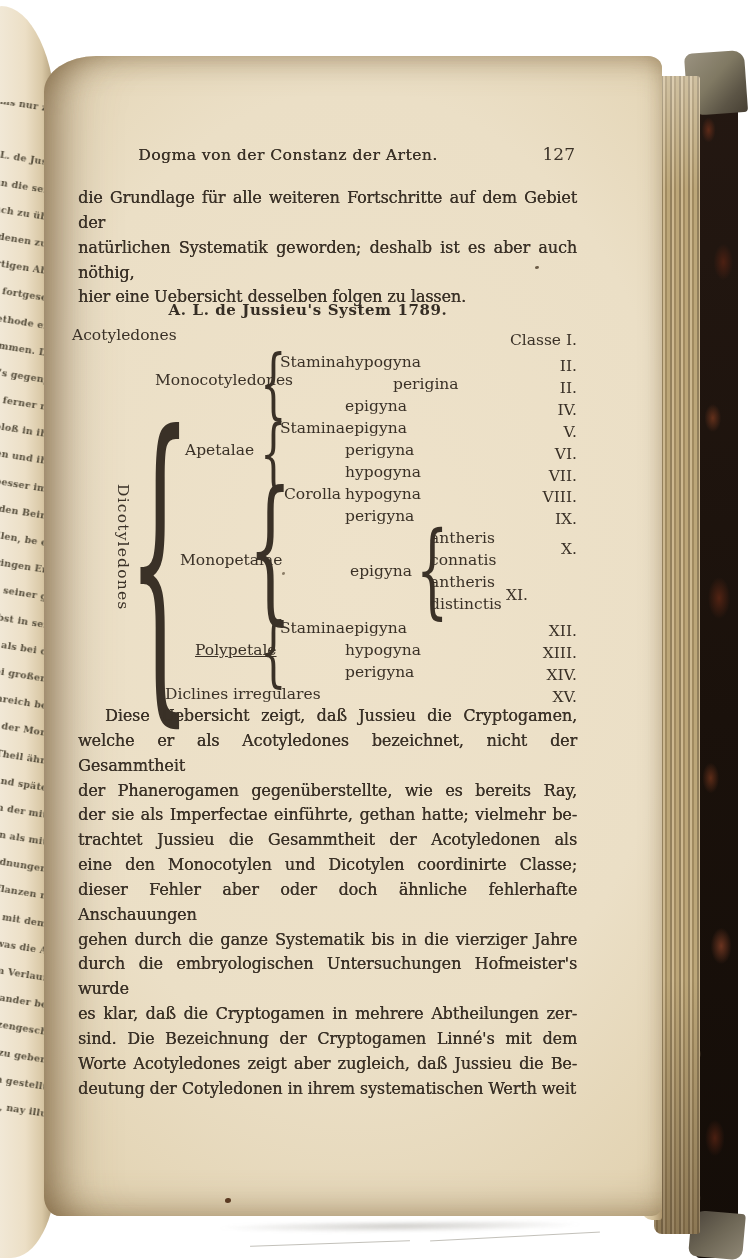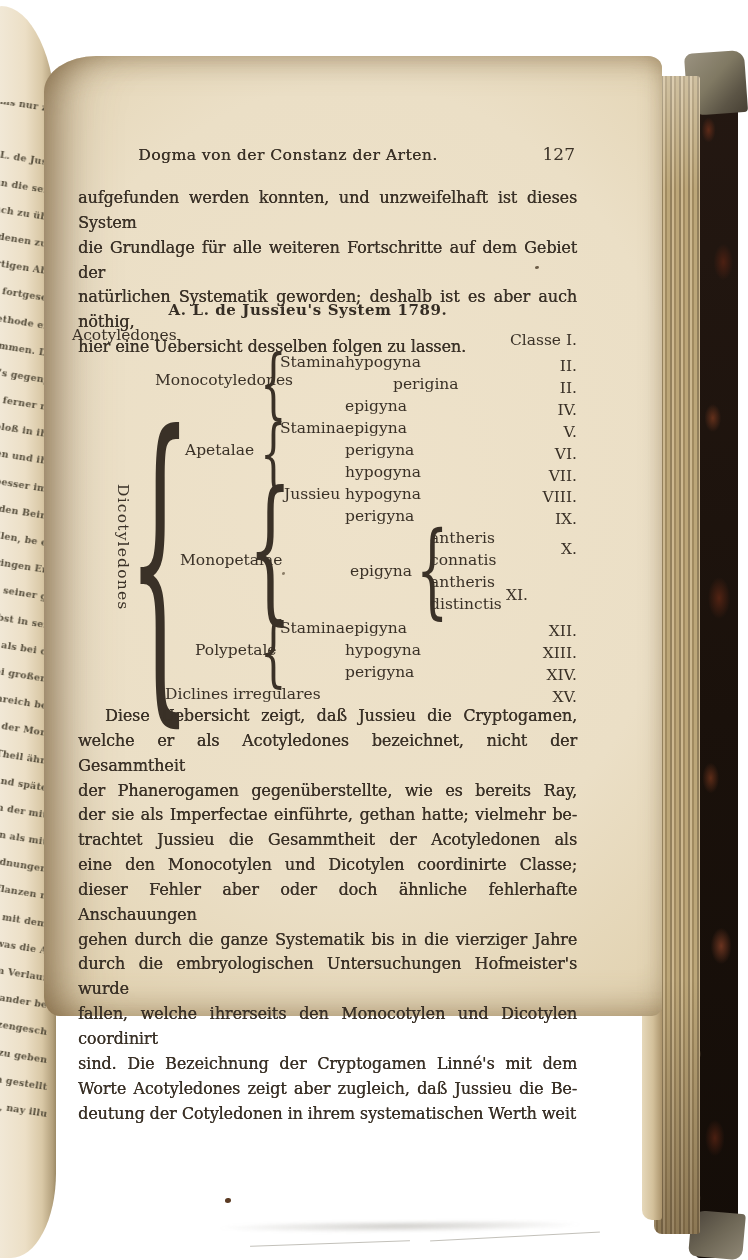--- a/index.html
+++ b/index.html
@@ -46,21 +46,21 @@
   
   .facing-page{position:absolute;left:0;top:6px;width:56px;height:1252px;
     background:linear-gradient(90deg,#f1e8d6 0%,#ecdfc6 45%,#d9c8a6 75%,#b3a07c 94%,#9c8a66 100%);
     border-radius:2px 110px 90px 0 / 2px 230px 170px 0;}
   .fragments{position:absolute;left:0;top:96px;width:50px;height:1060px;overflow:hidden;}
   .frag{height:27.2px;width:150px;margin-left:-104px;text-align:right;white-space:nowrap;
     font-size:9.5px;font-weight:bold;color:#564e3c;transform:rotate(9deg);
     transform-origin:right center;filter:blur(0.45px);letter-spacing:.2px;}
 
   
-  .page-main{position:absolute;left:44px;top:56px;width:618px;height:960px;
+  .page-main{position:absolute;left:44px;top:56px;width:618px;height:1160px;
     background:
       radial-gradient(90% 70% at 50% 45%, #eee2ca 0%, #ebdfc6 60%, #e3d4b4 88%, #d9c8a4 100%);
     border-radius:52px 14px 10px 16px / 36px 12px 10px 20px;
     box-shadow:
       inset 32px 0 36px -20px rgba(105,80,45,.55),
       inset 64px 0 64px -50px rgba(105,80,45,.30),
       inset -14px 0 22px -14px rgba(125,100,60,.40),
       inset 0 28px 32px -24px rgba(130,105,65,.45),
       inset 0 -32px 36px -26px rgba(130,105,65,.45);}
   .content{position:absolute;left:34px;top:0;width:500px;color:#3a3127;}
@@ -168,21 +168,20 @@
       </div>
   </div>
 
   <div class="page-main">
     <div class="content">
 
       <div class="running-header">Dogma von der Constanz der Arten.</div>
       <div class="page-num">127</div>
 
       <div class="para para1">
-          <div class="jline">aufgefunden werden konnten, und unzweifelhaft ist dieses System</div>
           <div class="jline">die Grundlage für alle weiteren Fortschritte auf dem Gebiet der</div>
           <div class="jline">natürlichen Systematik geworden; deshalb ist es aber auch nöthig,</div>
           <div class="jline">hier eine Uebersicht desselben folgen zu lassen.</div>
         </div>
 
       <div class="sys-heading">A. L. de Jussieu's System 1789.</div>
 
       <div class="sys-table">
         <span class="t" style="left:-6px;top:2px;">Acotyledones</span>
         <span class="classe" style="top:7px;">Classe I.</span>
@@ -205,36 +204,36 @@
         <span class="t" style="left:202px;top:95px;">Stamina</span>
         <span class="t" style="left:267px;top:95px;">epigyna</span>
         <span class="classe" style="top:99px;">V.</span>
         <span class="t" style="left:267px;top:117px;">perigyna</span>
         <span class="classe" style="top:121px;">VI.</span>
         <span class="t" style="left:267px;top:139px;">hypogyna</span>
         <span class="classe" style="top:143px;">VII.</span>
 
         <span class="t" style="left:102px;top:227px;">Monopetalae</span>
         <span class="brace br-monop"></span>
-        <span class="t" style="left:206px;top:161px;">Jussieu</span>
+        <span class="t" style="left:206px;top:161px;">Corolla</span>
         <span class="t" style="left:267px;top:161px;">hypogyna</span>
         <span class="classe" style="top:164px;">VIII.</span>
         <span class="t" style="left:267px;top:183px;">perigyna</span>
         <span class="classe" style="top:186px;">IX.</span>
 
         <span class="t" style="left:272px;top:238px;">epigyna</span>
         <span class="brace br-sub"></span>
         <span class="t" style="left:352px;top:205px;">antheris</span>
         <span class="t" style="left:352px;top:227px;">connatis</span>
         <span class="classe" style="top:216px;">X.</span>
         <span class="t" style="left:352px;top:249px;">antheris</span>
         <span class="t" style="left:352px;top:271px;">distinctis</span>
         <span class="classe" style="top:262px;text-align:center;">XI.</span>
 
-        <span class="t" style="left:117px;top:317px;">Polypetale</span>
+        <span class="t" style="left:117px;top:317px;text-decoration:underline;">Polypetale</span>
         <span class="brace br-poly"></span>
         <span class="t" style="left:202px;top:295px;">Stamina</span>
         <span class="t" style="left:267px;top:295px;">epigyna</span>
         <span class="classe" style="top:298px;">XII.</span>
         <span class="t" style="left:267px;top:317px;">hypogyna</span>
         <span class="classe" style="top:320px;">XIII.</span>
         <span class="t" style="left:267px;top:339px;">perigyna</span>
         <span class="classe" style="top:342px;">XIV.</span>
 
         <span class="t" style="left:87px;top:361px;">Diclines irregulares</span>
@@ -244,21 +243,21 @@
       <div class="para para2">
           <div class="jline">Diese Uebersicht zeigt, daß Jussieu die Cryptogamen,</div>
           <div class="jline">welche er als Acotyledones bezeichnet, nicht der Gesammtheit</div>
           <div class="jline">der Phanerogamen gegenüberstellte, wie es bereits Ray,</div>
           <div class="jline">der sie als Imperfectae einführte, gethan hatte; vielmehr be-</div>
           <div class="jline">trachtet Jussieu die Gesammtheit der Acotyledonen als</div>
           <div class="jline">eine den Monocotylen und Dicotylen coordinirte Classe;</div>
           <div class="jline">dieser Fehler aber oder doch ähnliche fehlerhafte Anschauungen</div>
           <div class="jline">gehen durch die ganze Systematik bis in die vierziger Jahre</div>
           <div class="jline">durch die embryologischen Untersuchungen Hofmeister's wurde</div>
-          <div class="jline">fallen, welche ihrerseits den Monocotylen und Dicotylen coordinirt</div>
+          <div class="jline">es klar, daß die Cryptogamen in mehrere Abtheilungen zer-</div>
           <div class="jline">sind.  Die Bezeichnung der Cryptogamen Linné's mit dem</div>
           <div class="jline">Worte Acotyledones zeigt aber zugleich, daß Jussieu die Be-</div>
           <div class="jline">deutung der Cotyledonen in ihrem systematischen Werth weit</div>
         </div>
     </div>
 
     <div class="speck sp1"></div>
     <div class="speck sp2"></div>
     <div class="speck sp3"></div>
   </div>

